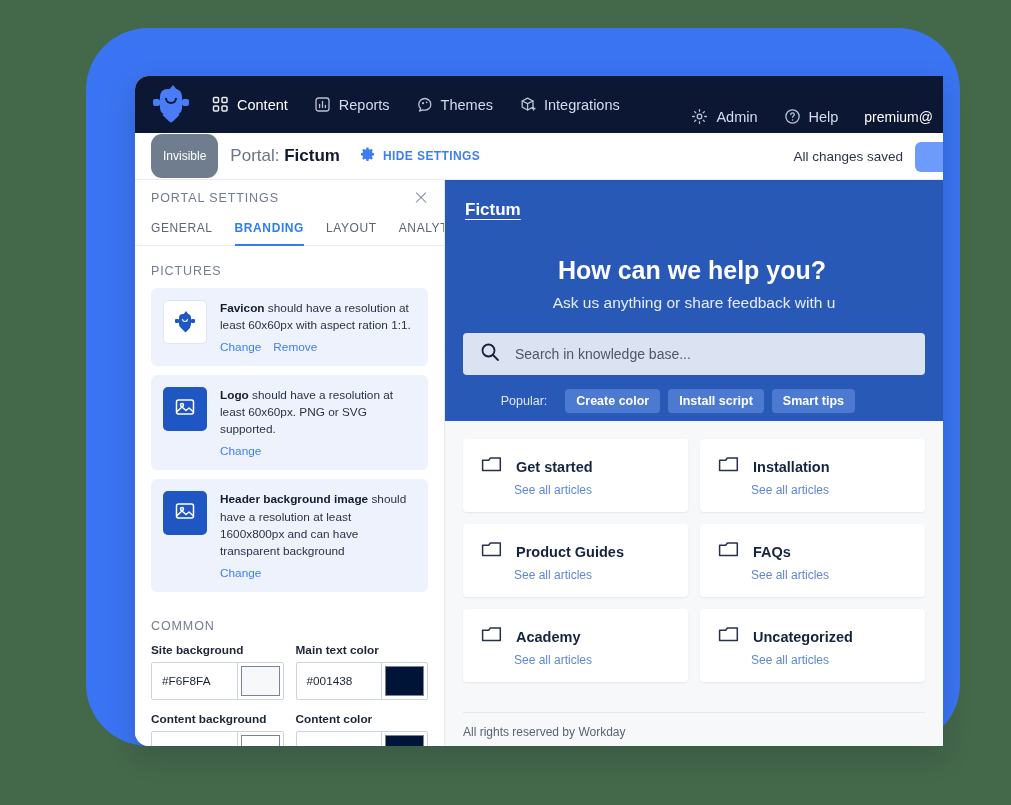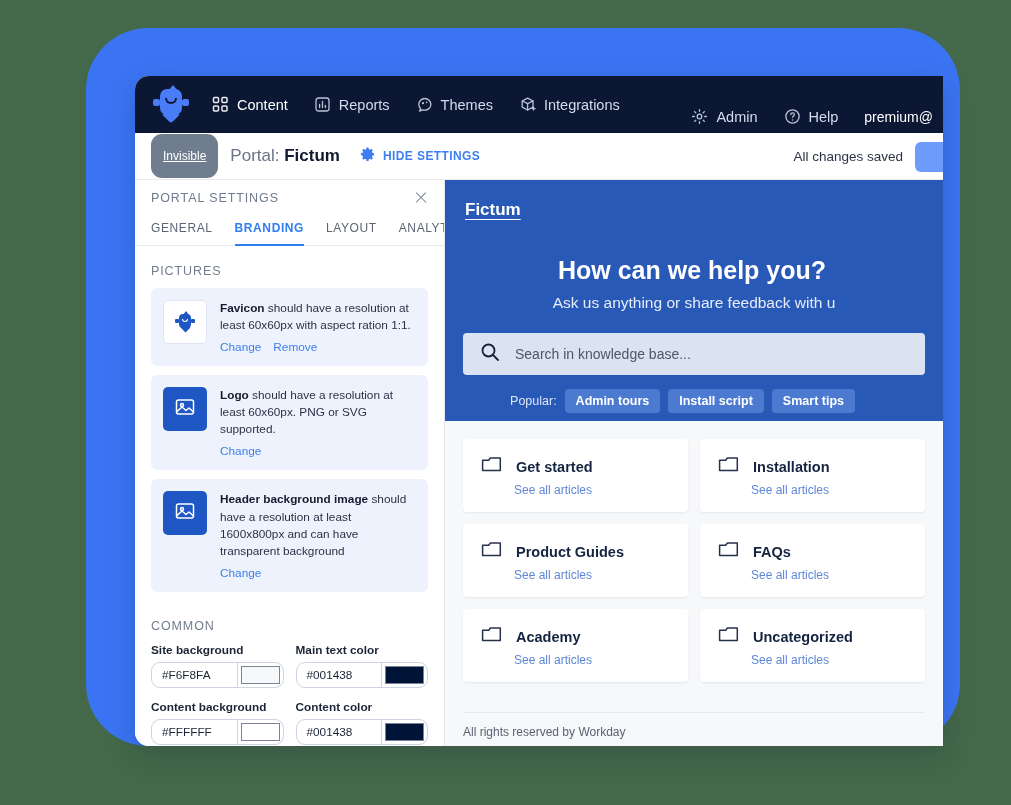--- a/index.html
+++ b/index.html
@@ -91,21 +91,21 @@
   
   #sub-toolbar {
     height: 47px; background: #fff;
     display: flex; align-items: center;
     padding: 0 0 0 16px;
     border-bottom: 1px solid #e7eaf0;
     position: relative;
   }
   .pill-invisible {
     background: #707d8f; color: #fff; font-size: 12px;
-    border-radius: 11px; padding: 15px 12px; font-weight: 400; text-decoration: underline;
+    border-radius: 11px; padding: 15px 12px; font-weight: 400;
   }
   .portal-label { margin-left: 12px; font-size: 17px; color: #6a7486; }
   .portal-label b { color: #111a2e; }
   .hide-settings {
     margin-left: 20px; display: flex; align-items: center; gap: 8px; cursor: pointer;
   }
   .hide-settings .txt { color: #3d7ff0; font-size: 12px; font-weight: 600; letter-spacing: .4px; }
   .toolbar-right {
     position: absolute; right: 0; top: 0; height: 47px;
     display: flex; align-items: center; gap: 12px; padding-right: 0;
@@ -177,21 +177,21 @@
   .mini-logo .s {position:absolute;left:7px;top:7px;width:6px;height:3px;border:1.3px solid #fff;border-top:none;border-radius:0 0 6px 6px;}
   .mini-logo .e {position:absolute;top:7px;width:4px;height:4px;background:#1e56c4;border-radius:1px;}
   .mini-logo .e.l{left:0;} .mini-logo .e.r{right:0;}
   .mini-logo .a {position:absolute;left:7.5px;top:-1px;width:0;height:0;border-left:3px solid transparent;border-right:3px solid transparent;border-bottom:4px solid #1e56c4;}
 
   .common-grid { padding: 0 16px; }
   .field-row { display: flex; gap: 12px; margin-bottom: 12px; }
   .field { flex: 1; }
   .field-label { font-size: 11.8px; color: #1c2536; font-weight: 700; margin-bottom: 5px; }
   .color-input {
-    display: flex; height: 26px; border: 1px solid #ccd3e0; border-radius: 9px;
+    display: flex; height: 38px; border: 1px solid #ccd3e0; border-radius: 2px;
     overflow: hidden; background: #fff;
   }
   .color-input .val {
     flex: 1; display: flex; align-items: center; padding-left: 10px;
     font-size: 11.8px; color: #1b2536;
   }
   .color-input .swatch-wrap {
     width: 46px; border-left: 1px solid #ccd3e0; padding: 3px;
     display: flex; align-items: center; justify-content: center;
   }
@@ -218,21 +218,21 @@
   }
   .search-bar {
     margin: 21px 18px 0 18px; height: 42px; background: #dbe3f2;
     border-radius: 4px; display: flex; align-items: center; padding: 0 16px;
   }
   .search-bar .ph { font-size: 14px; color: #4d5768; margin-left: 14px; }
   .popular {
     display: flex; align-items: center; justify-content: flex-end;
     gap: 8px; margin: 14px 18px 0 0; padding-right: 70px;
   }
-  .popular .lbl { color: #dfe6f6; font-size: 12.5px; margin-right: 0; }
+  .popular .lbl { color: #dfe6f6; font-size: 12.5px; margin-right: 10px; }
   .chip {
     background: #4b7ad0; color: #fff; font-size: 12.5px; font-weight: 700;
     border-radius: 4px; padding: 5px 11px; cursor: pointer; white-space: nowrap;
   }
 
   .cards-area { padding: 18px; }
   .card-row { display: flex; gap: 12px; margin-bottom: 12px; }
   .cat-card {
     flex: 1; background: #fff; border-radius: 4px;
     padding: 16px 18px 15px; box-shadow: 0 1px 2px rgba(20,35,70,.08);
@@ -503,21 +503,21 @@
             <svg width="22" height="22" viewBox="0 0 22 22" fill="none" stroke="#16203a" stroke-width="1.8">
               <circle cx="9.5" cy="9.5" r="6"></circle>
               <line x1="14" y1="14" x2="19" y2="19"></line>
             </svg>
           </span>
           <span class="ph">Search in knowledge base...</span>
         </div>
 
         <div class="popular">
           <span class="lbl">Popular:</span>
-          <span class="chip">Admin tours</span>
+          <span class="chip">Create color</span>
           <span class="chip">Install script</span>
           <span class="chip">Smart tips</span>
         </div>
       </div>
 
       <div class="cards-area">
 
         <div class="card-row">
           <div class="cat-card">
             <div class="cat-top">

